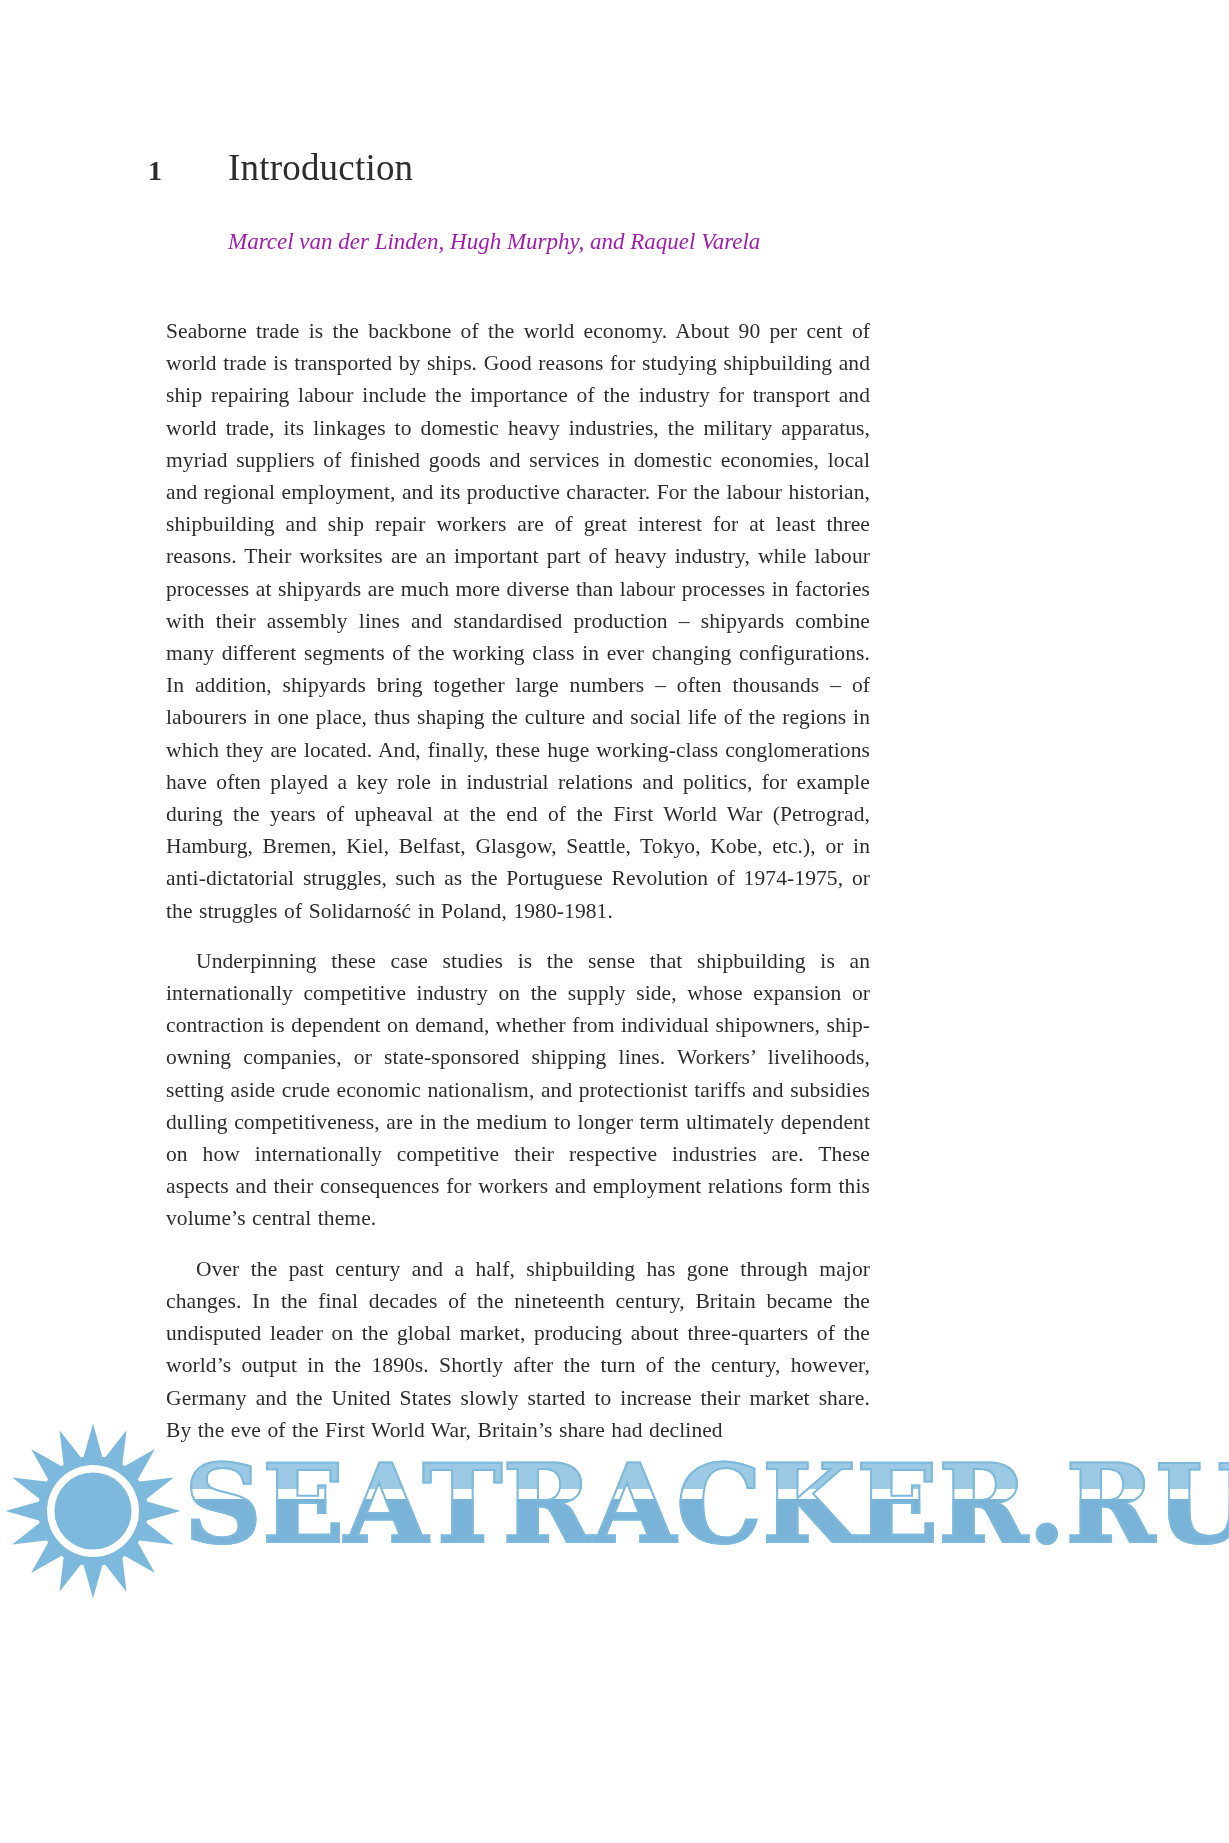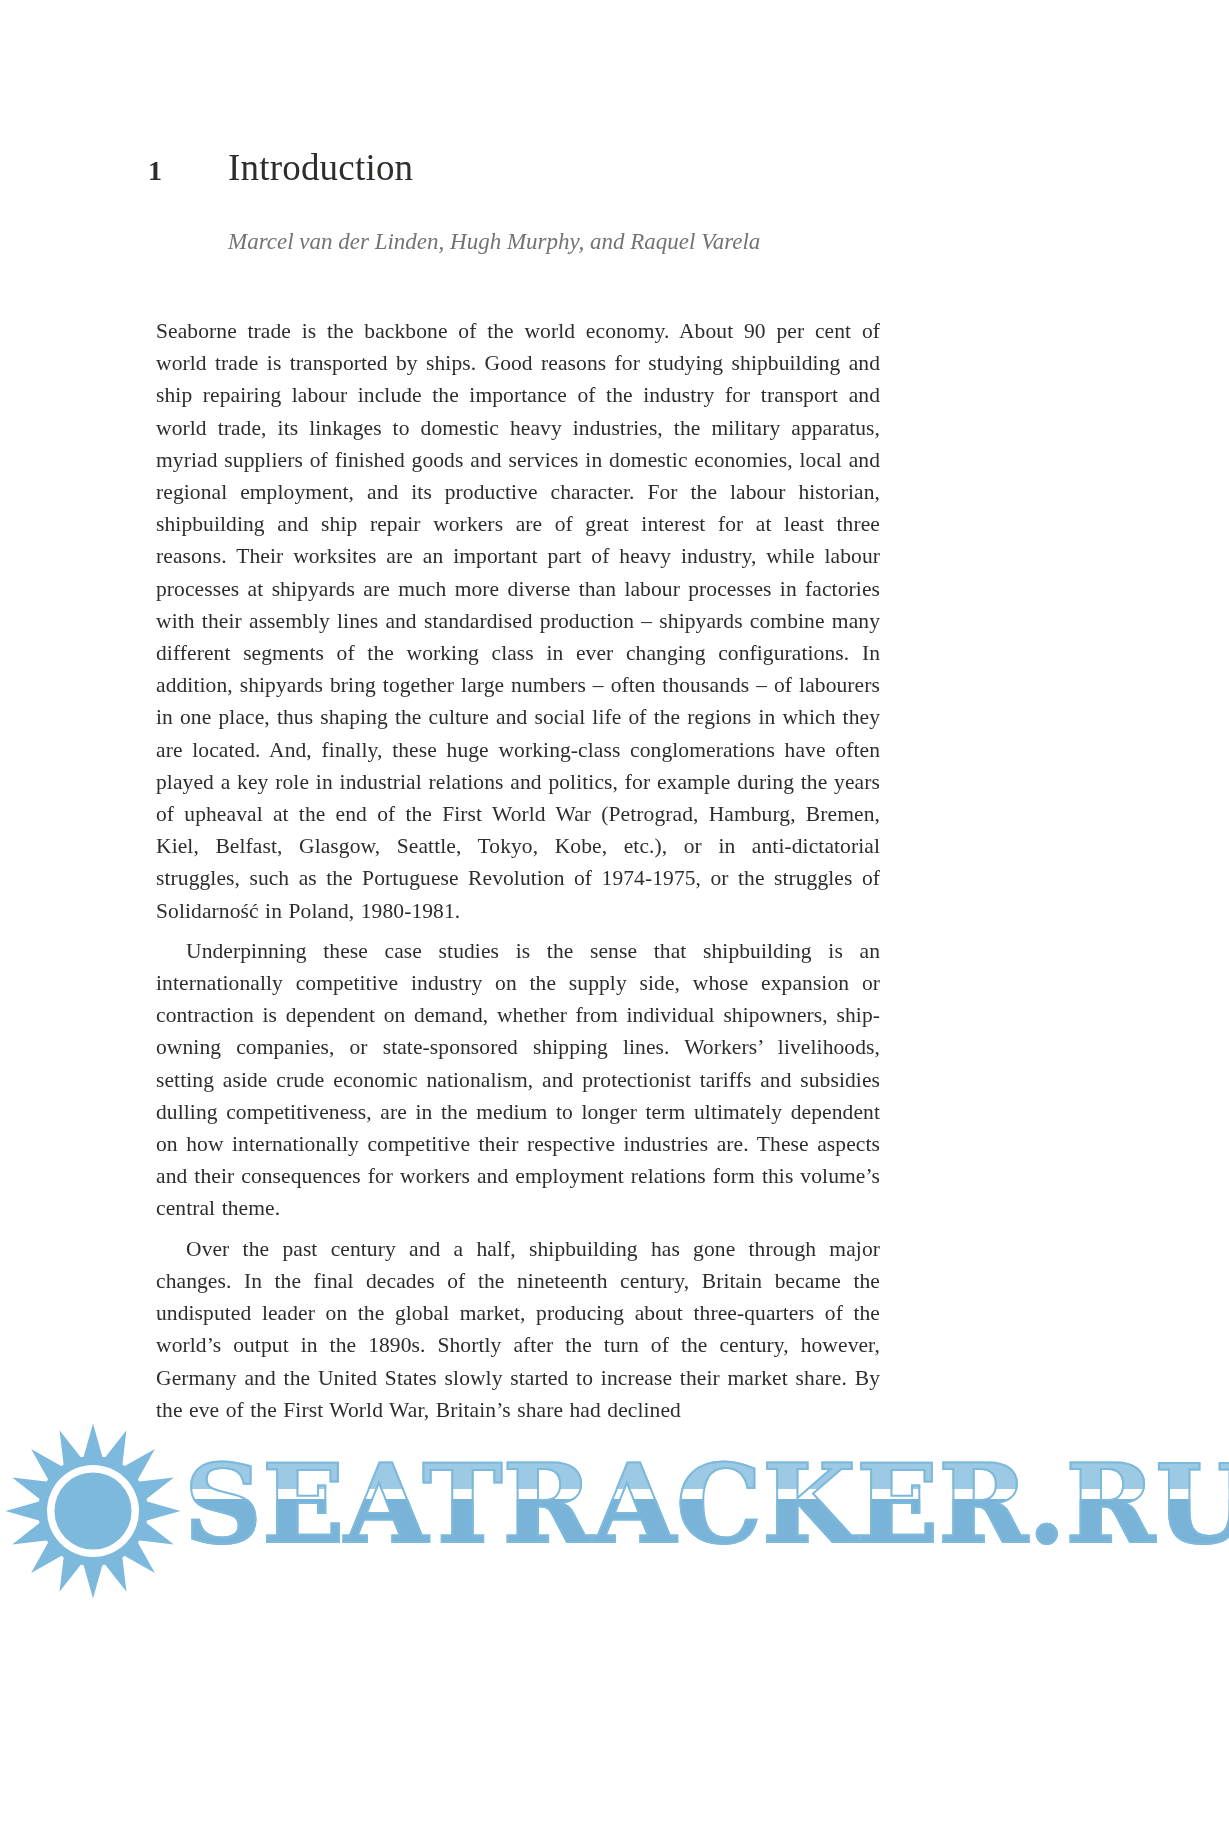--- a/index.html
+++ b/index.html
@@ -35,27 +35,27 @@
   .chapter-title {
     font-weight: 400;
     font-size: 37px;
     margin: 0;
     letter-spacing: 0.2px;
   }
   .authors {
     margin: 40px 0 0 80px;
     font-style: italic;
     font-size: 23px;
-    color: #737373;
+    color: #a21caf;
   }
   .body-text {
     margin-top: 60px;
   }
   .body-text p {
-    margin: 8px;
+    margin: 18px;
     font-size: 21.5px;
     line-height: 32.2px;
     text-align: justify;
     letter-spacing: 0.1px;
     word-spacing: 1px;
   }
   .body-text p.indent {
     text-indent: 30px;
   }
   .watermark {

